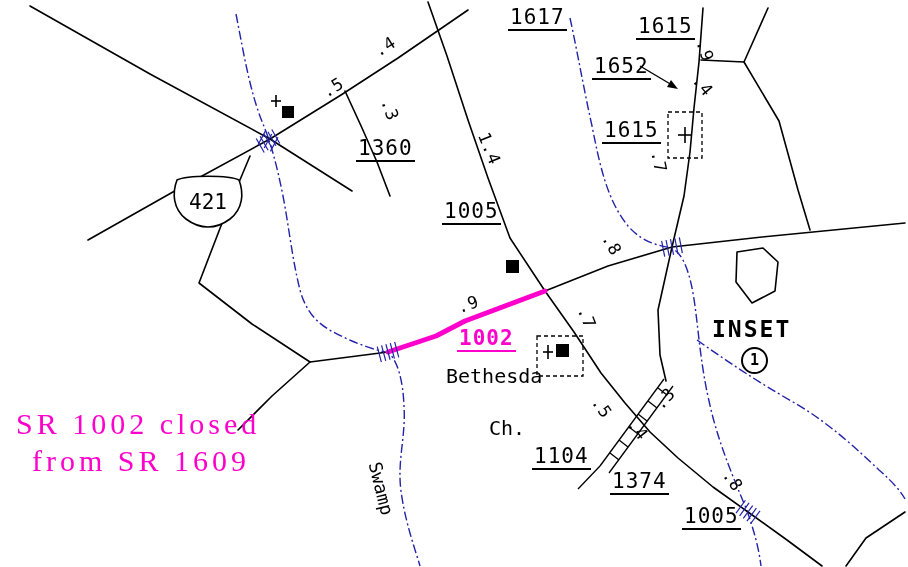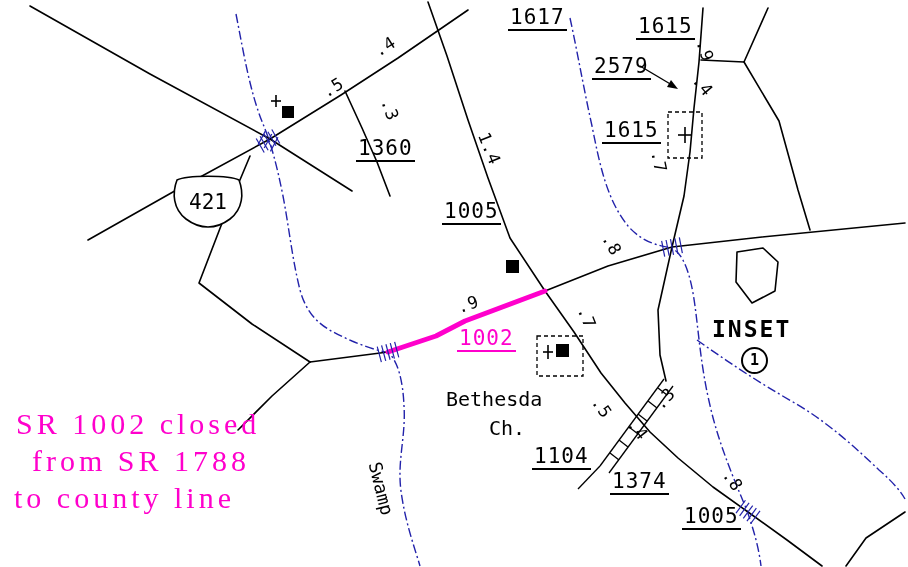--- a/index.html
+++ b/index.html
@@ -25,21 +25,21 @@
   .ladder line, .ladder polyline { stroke: #000; stroke-width: 1.3; fill: none; }
   .shield { fill: #fff; stroke: #000; stroke-width: 1.6; }
   .shield-text { font-family: "DejaVu Sans Mono", monospace; font-size: 21px; fill: #000; }
   .arrow-line { stroke: #000; stroke-width: 1.4; }
 
   
   .lbl { position: absolute; white-space: nowrap; line-height: 1.05; }
   .route { font-size: 21px; letter-spacing: 1px; border-bottom: 2px solid currentColor; padding: 0 2px 1px 2px; }
   .dist  { font-size: 17px; letter-spacing: 1px; }
   .place { font-size: 20px; }
-  .magenta { color: var(--color-highlight, #ff00cc); }
+  .magenta { color: var(--color-highlight, #ff00cc); font-weight: bold; }
   .closure { font-size: 30px; letter-spacing: 4px; color: var(--color-highlight, #ff00cc); font-family: Liberation Serif, serif; }
   .inset-title { font-size: 23px; font-weight: bold; letter-spacing: 2px; }
   .circle-num {
     position: absolute; width: 23px; height: 23px;
     border: 2.5px solid #000; border-radius: 50%;
     text-align: center; line-height: 23px;
     font-size: 15px; font-weight: bold;
   }
 </style>
 </head>
@@ -144,21 +144,21 @@
     </g>
 
     <g>
       <line class="arrow-line" x1="640" y1="66" x2="672" y2="85"></line>
       <polygon fill="#000" points="678,89 667,87 671,80"></polygon>
     </g>
   </svg>
 
   <div class="lbl route" style="left:508px;top:6px">1617</div>
   <div class="lbl route" style="left:636px;top:15px">1615</div>
-  <div class="lbl route" style="left:592px;top:55px">2579</div>
+  <div class="lbl route" style="left:592px;top:55px">1652</div>
   <div class="lbl route" style="left:602px;top:119px">1615</div>
   <div class="lbl route" style="left:356px;top:137px">1360</div>
   <div class="lbl route" style="left:442px;top:200px">1005</div>
   <div class="lbl route magenta" style="left:457px;top:327px">1002</div>
   <div class="lbl route" style="left:532px;top:445px">1104</div>
   <div class="lbl route" style="left:610px;top:470px">1374</div>
   <div class="lbl route" style="left:682px;top:505px">1005</div>
 
   <div class="lbl dist" style="left:374px;top:38px;transform:rotate(-32deg)">.4</div>
   <div class="lbl dist" style="left:322px;top:79px;transform:rotate(-32deg)">.5</div>
@@ -168,24 +168,23 @@
   <div class="lbl dist" style="left:691px;top:77px;transform:rotate(50deg)">.4</div>
   <div class="lbl dist" style="left:647px;top:153px;transform:rotate(78deg)">.7</div>
   <div class="lbl dist" style="left:600px;top:236px;transform:rotate(60deg)">.8</div>
   <div class="lbl dist" style="left:457px;top:296px;transform:rotate(-20deg)">.9</div>
   <div class="lbl dist" style="left:575px;top:309px;transform:rotate(68deg)">.7</div>
   <div class="lbl dist" style="left:590px;top:399px;transform:rotate(55deg)">.5</div>
   <div class="lbl dist" style="left:654px;top:390px;transform:rotate(-48deg)">.3</div>
   <div class="lbl dist" style="left:626px;top:421px;transform:rotate(52deg)">.4</div>
   <div class="lbl dist" style="left:721px;top:472px;transform:rotate(55deg)">.8</div>
 
-  <div class="lbl place" style="left:446px;top:389px">Bethesda</div>
+  <div class="lbl place" style="left:446px;top:366px">Bethesda</div>
   <div class="lbl place" style="left:489px;top:418px">Ch.</div>
   <div class="lbl place" style="left:383px;top:460px;font-size:18px;transform:rotate(76deg);transform-origin:0 0">Swamp</div>
 
   <div class="lbl inset-title" style="left:712px;top:317px">INSET</div>
   <div class="circle-num" style="left:741px;top:347px">1</div>
 
   <div class="lbl closure" style="left:16px;top:408px">SR 1002 closed</div>
-  <div class="lbl closure" style="left:32px;top:445px">from SR 1788</div>
-  <div class="lbl closure" style="left:14px;top:482px">to county line</div>
+  <div class="lbl closure" style="left:32px;top:445px">from SR 1609</div>
 
 </div>
 
 </body></html>

